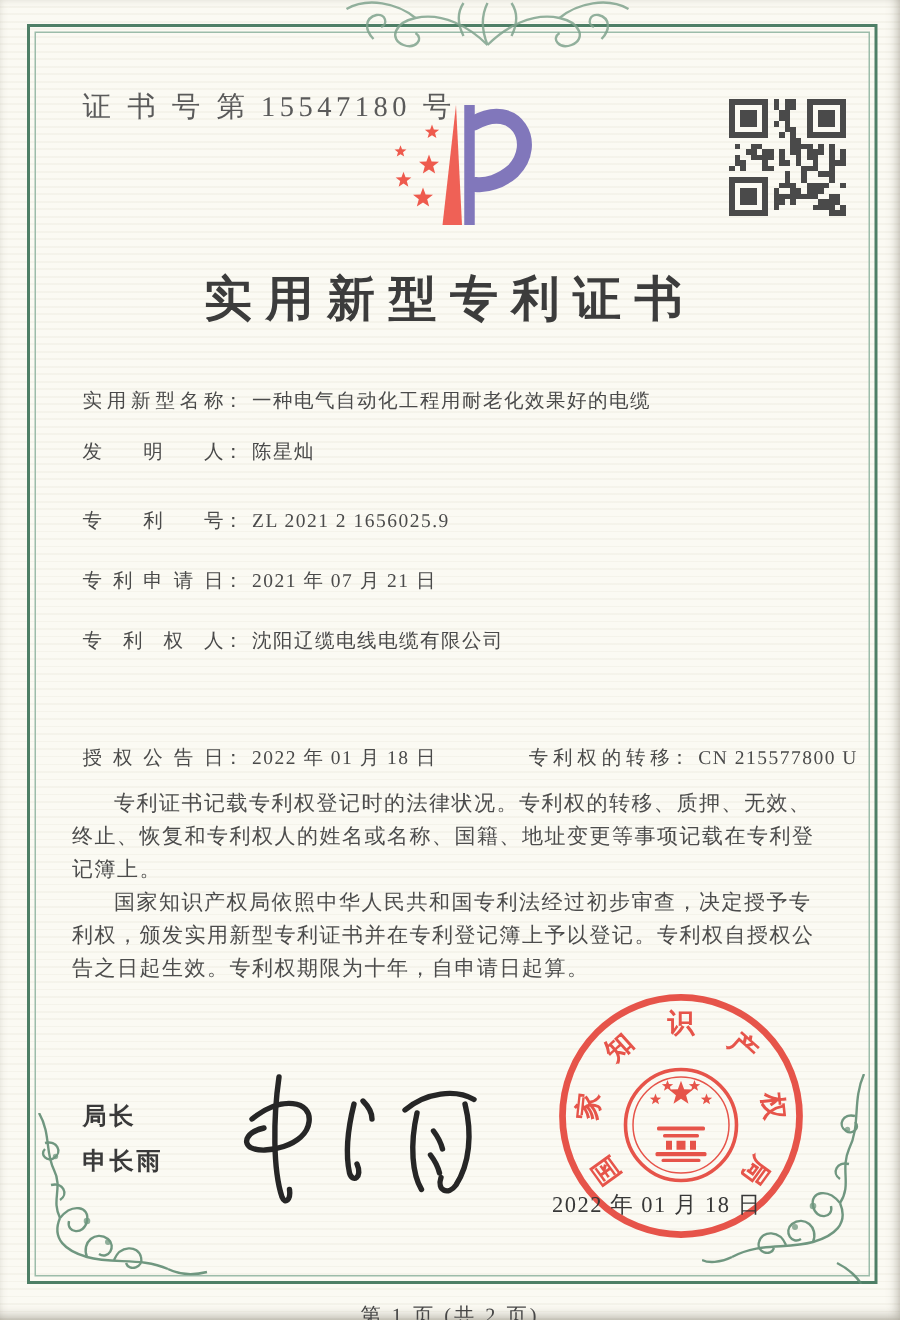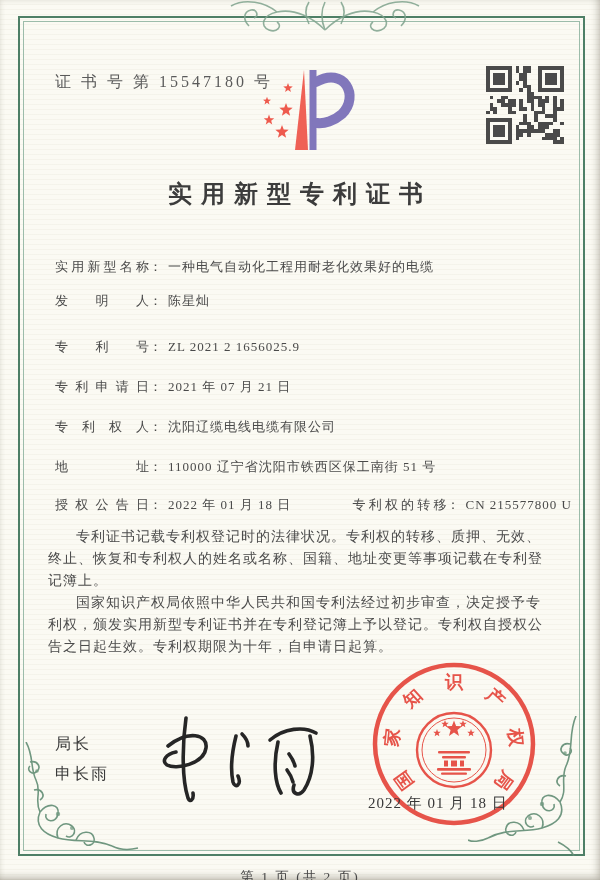--- a/index.html
+++ b/index.html
@@ -6,32 +6,32 @@
   body{width:600px;height:880px;overflow:hidden;background:#e8e6de;
        font-family:"Liberation Serif","DejaVu Serif",serif;}
   .page{position:relative;width:600px;height:880px;background:#fbfaf3;
         background-image:repeating-linear-gradient(0deg, rgba(190,185,160,0.10) 0 1px, transparent 1px 5px);
         box-shadow:inset -5px -6px 8px -4px rgba(120,115,100,.55), inset 2px 2px 6px -3px rgba(150,145,130,.4);}
   .frame-outer{position:absolute;left:18px;top:16px;right:15px;bottom:24px;
         border:2px solid #4e7f66;}
   .frame-inner{position:absolute;left:3px;top:3px;right:3px;bottom:3px;
         border:1px solid #9cbcaa;}
   .abs{position:absolute;}
-  .cert-no{left:55px;top:72px;font-size:16px;color:#5a5a5a;letter-spacing:3px;}
-  .title{left:0;right:0;top:178px;text-align:center;font-size:24px;color:#3c3c3c;
+  .cert-no{left:55px;top:58px;font-size:19px;color:#5a5a5a;letter-spacing:3px;}
+  .title{left:0;right:0;top:178px;text-align:center;font-size:32px;color:#3c3c3c;
          letter-spacing:9px;font-weight:600;}
   .field-row{left:55px;font-size:13px;color:#4a4a4a;white-space:nowrap;}
   .field-label{display:inline-block;width:94px;text-align:justify;text-align-last:justify;
                vertical-align:top;}
   .field-colon{display:inline-block;margin-right:6px;}
   .field-value{letter-spacing:1px;}
   .grant-right{margin-left:58px;}
   .paras{left:48px;top:526px;width:506px;font-size:14px;line-height:22px;color:#4c4c4c;}
   .paras p{margin:0;text-indent:2em;letter-spacing:1px;}
-  .signer{left:55px;font-size:16px;font-weight:400;color:#3a3a3a;letter-spacing:2px;text-align:right;}
+  .signer{left:55px;font-size:16px;font-weight:700;color:#3a3a3a;letter-spacing:2px;text-align:right;}
   .seal-date{left:368px;top:794px;font-size:15px;color:#383838;letter-spacing:1px;z-index:6;}
   .footer{left:0;right:0;top:832px;text-align:center;font-size:13.5px;color:#474747;letter-spacing:2px;margin-top:36px;}
   svg{display:block;}
   .seal-wrap{left:368px;top:658px;z-index:5;opacity:.92;}
   .sig-wrap{left:130px;top:706px;z-index:4;}
   .logo-wrap{left:238px;top:60px;}
   .qr-wrap{left:486px;top:66px;}
   .flourish{pointer-events:none;}
 </style>
 </head>
@@ -244,23 +244,20 @@
   </div>
   <div class="abs field-row" style="top:338px">
     <span class="field-label">专利号</span><span class="field-colon">：</span><span class="field-value">ZL 2021 2 1656025.9</span>
   </div>
   <div class="abs field-row" style="top:378px">
     <span class="field-label">专利申请日</span><span class="field-colon">：</span><span class="field-value">2021 年 07 月 21 日</span>
   </div>
   <div class="abs field-row" style="top:418px">
     <span class="field-label">专利权人</span><span class="field-colon">：</span><span class="field-value">沈阳辽缆电线电缆有限公司</span>
   </div>
-  <div class="abs field-row" style="top:458px">
-    <span class="field-label">地址</span><span class="field-colon">：</span><span class="field-value">110000 辽宁省沈阳市铁西区保工南街 51 号</span>
-  </div>
 
   <div class="abs field-row" style="top:496px">
     <span><span class="field-label">授权公告日</span><span class="field-colon">：</span><span class="field-value">2022 年 01 月 18 日</span></span>
     <span class="grant-right"><span class="field-label">专利权的转移</span><span class="field-colon">：</span><span class="field-value">CN 215577800 U</span></span>
   </div>
 
   <div class="abs paras">
     <p>专利证书记载专利权登记时的法律状况。专利权的转移、质押、无效、终止、恢复和专利权人的姓名或名称、国籍、地址变更等事项记载在专利登记簿上。</p>
     <p>国家知识产权局依照中华人民共和国专利法经过初步审查，决定授予专利权，颁发实用新型专利证书并在专利登记簿上予以登记。专利权自授权公告之日起生效。专利权期限为十年，自申请日起算。</p>
   </div>

